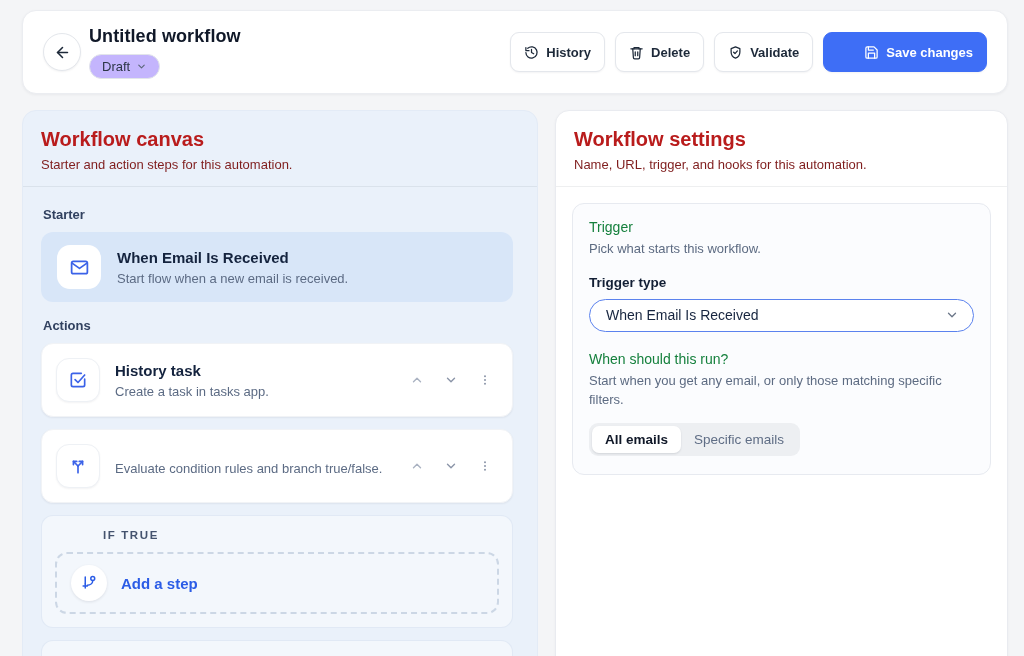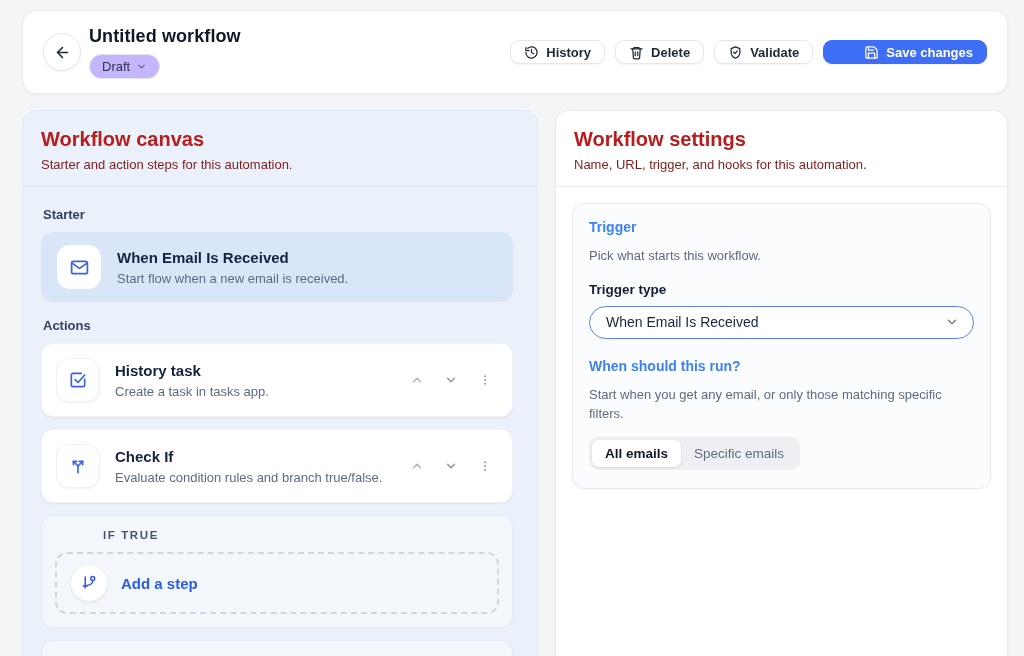--- a/index.html
+++ b/index.html
@@ -26,21 +26,21 @@
   }
   .title-block { display: flex; flex-direction: column; gap: 7px; }
   .wf-title { font-size: 18px; font-weight: bold; letter-spacing: .1px; }
   .draft-pill {
     align-self: flex-start; display: inline-flex; align-items: center; gap: 6px;
     background: #c4b5fd; border: 1px solid #e2e5ea; border-radius: 999px;
     padding: 4px 12px; font-size: 13px; color: #2c3547; cursor: pointer;
   }
   .header-actions { margin-left: auto; display: flex; align-items: center; gap: 10px; }
   .hbtn {
-    display: inline-flex; align-items: center; gap: 7px; height: 24px;
+    display: inline-flex; align-items: center; gap: 7px; height: 40px;
     padding: 0 13px; background: #fff; border: 1px solid #e4e7ec;
     border-radius: 9px; font-size: 13px; font-weight: bold; color: #1d2939;
     box-shadow: 0 1px 2px rgba(16,24,40,.05); cursor: pointer;
     font-family: inherit;
     justify-content: space-between;
   }
   .hbtn.primary { background: #3e6ef6; border-color: #3e6ef6; color: #fff; padding-left: 40px; }
 
   
   .main { position: absolute; left: 22px; top: 110px; display: flex; gap: 17px; align-items: flex-start; }
@@ -95,22 +95,22 @@
     box-shadow: 0 1px 3px rgba(16,24,40,.1);
     display: flex; align-items: center; justify-content: center;
   }
   .add-label { font-size: 15px; font-weight: bold; color: #2b5ce6; }
 
   
   .settings-body { padding: 16px; }
   .trigger-card {
     border: 1px solid #e7eaf0; background: #fbfcfe; border-radius: 12px; padding: 15px 16px 18px 16px;
   }
-  .field-heading { font-size: 14px; font-weight: bold; color: #3b82f6; }
-  .field-desc { margin-top: 12px; font-size: 13px; color: #5d6b82; line-height: 1.45; }
+  .field-heading { font-size: 14px; font-weight: normal; color: #15803d; }
+  .field-desc { margin-top: 5px; font-size: 13px; color: #5d6b82; line-height: 1.45; }
   .type-label { margin-top: 16px; font-size: 13.5px; font-weight: bold; color: #131f35; }
   .select-pill {
     margin-top: 9px; height: 33px; border: 1.6px solid #5b82ee; border-radius: 17px;
     background: #fff; display: flex; align-items: center; justify-content: space-between;
     padding: 0 14px 0 16px; cursor: pointer;
   }
   .select-value { font-size: 14px; color: #17253f; font-weight: bold; font-weight: 500; }
   .run-heading { margin-top: 19px; }
   .segmented {
     margin-top: 13px; display: inline-flex; background: #edeff2; border-radius: 9px; padding: 3px;
@@ -265,21 +265,20 @@
             <svg width="20" height="20" viewBox="0 0 24 24" fill="none" stroke="#3b62e8" stroke-width="2" stroke-linecap="round" stroke-linejoin="round">
                 <path d="M12 20v-8"></path>
                 <path d="M12 12L6.5 6.5"></path>
                 <path d="M12 12l5.5-5.5"></path>
                 <polyline points="6.5 10.5 6.5 6.5 10.5 6.5"></polyline>
                 <polyline points="17.5 10.5 17.5 6.5 13.5 6.5"></polyline>
               </svg>
           </span>
         </div>
         <div>
-          <div class="step-title">Check If</div>
           <div class="step-desc">Evaluate condition rules and branch true/false.</div>
         </div>
         <div class="card-controls">
           <button class="ctrl-btn">
             <span>
                 <svg width="14" height="14" viewBox="0 0 24 24" fill="none" stroke="#aab2c2" stroke-width="2.4" stroke-linecap="round" stroke-linejoin="round">
                   <polyline points="6 15 12 9 18 15"></polyline>
                 </svg>
               </span>
           </button>

